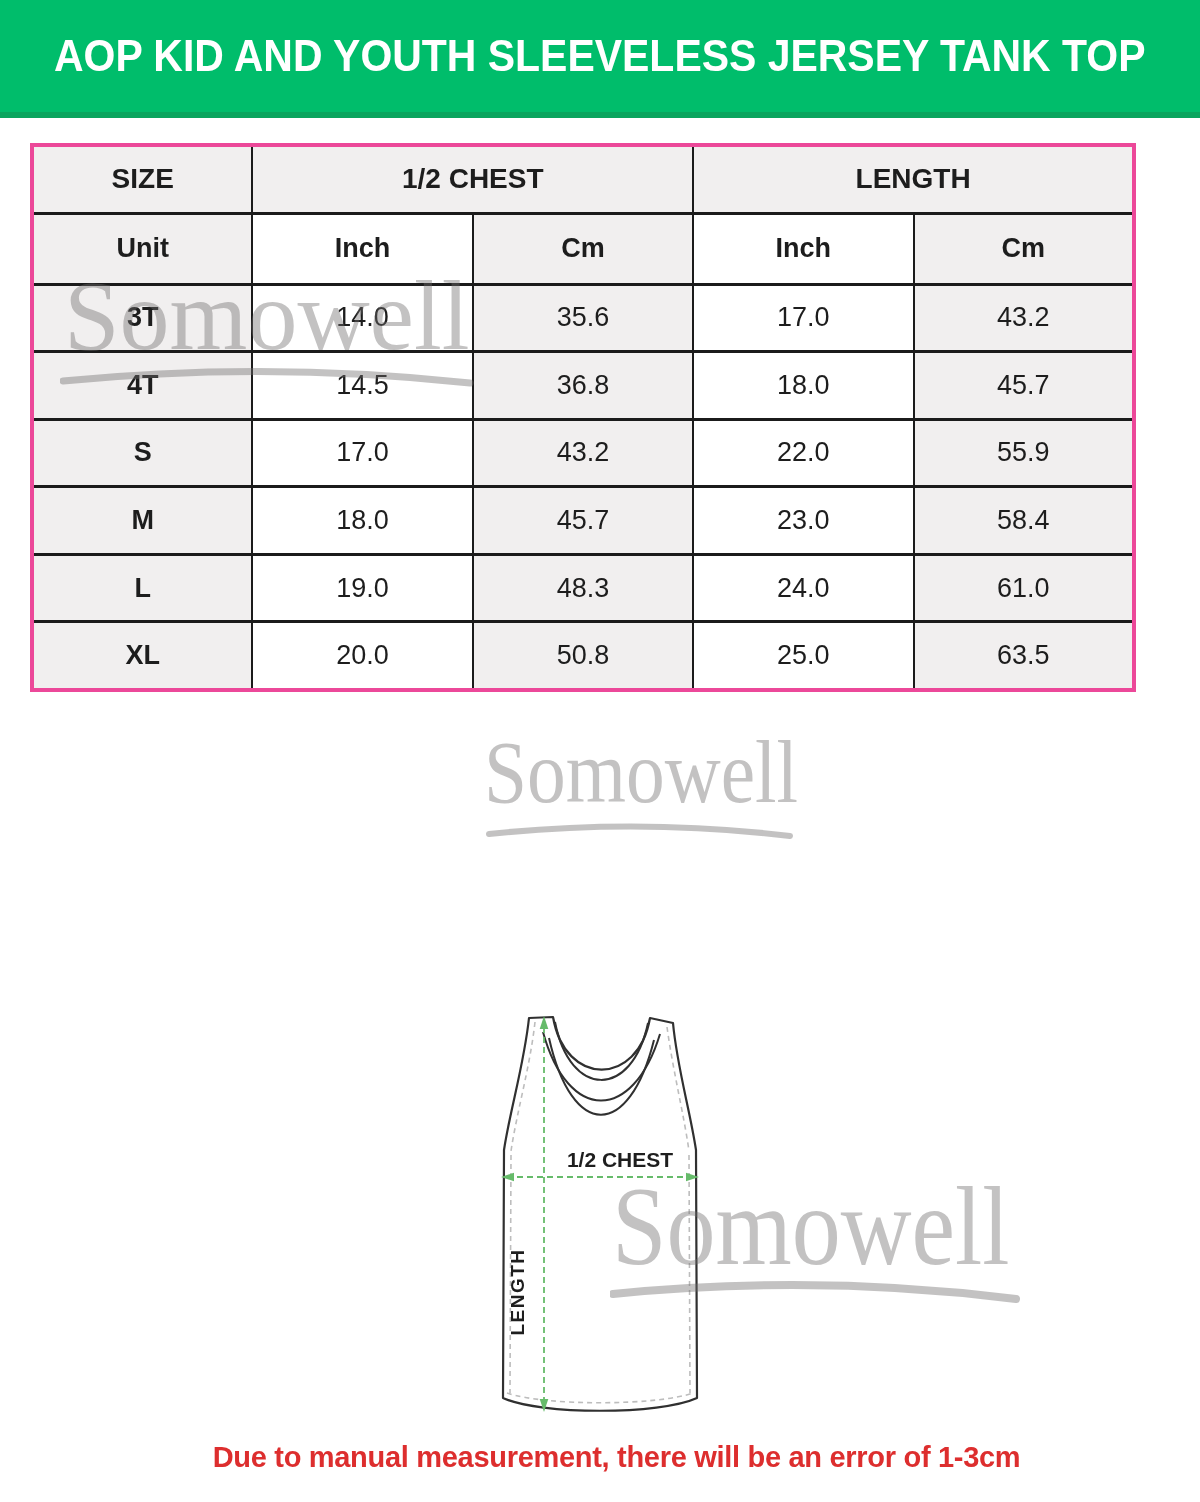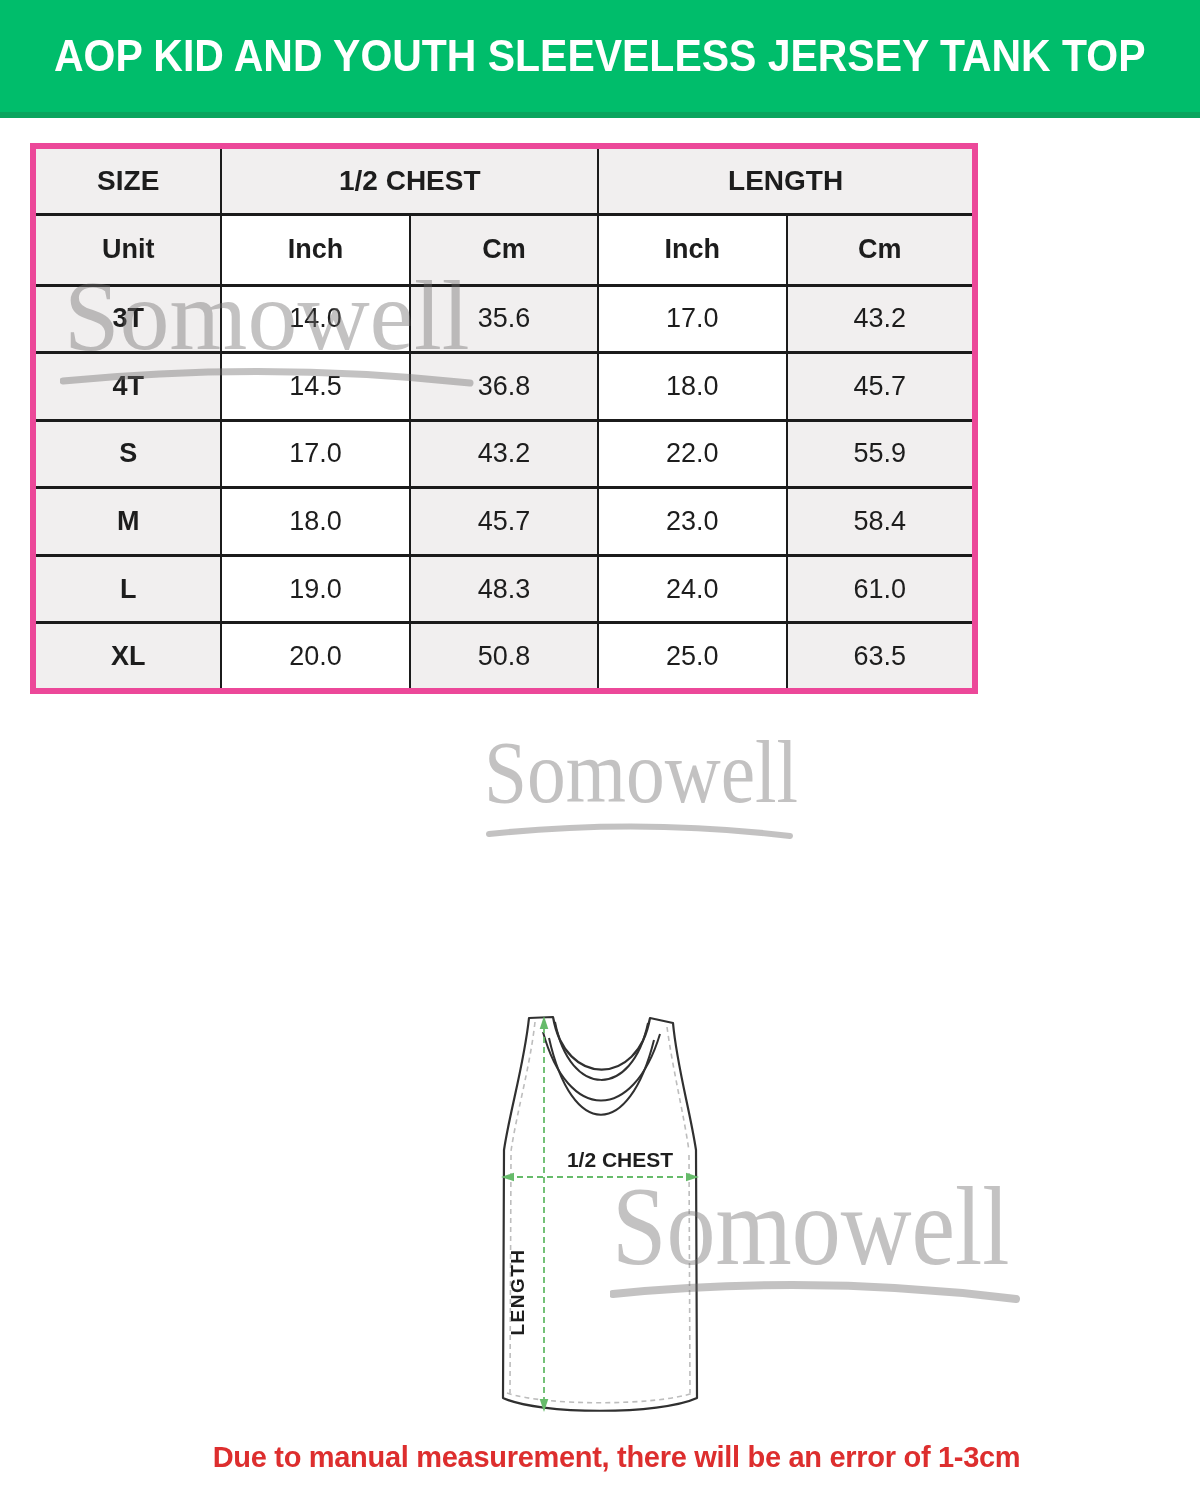--- a/index.html
+++ b/index.html
@@ -18,24 +18,24 @@
     border-bottom:6px solid #0aa55e;
     display:flex; align-items:center; 
   }
   .banner h1 {
     color:#ffffff; font-size:45px; font-weight:bold; white-space:nowrap;
     letter-spacing:0; transform:scaleX(0.91);
   }
 
   
   table.size-table {
-    position:absolute; left:30px; top:143px; width:948px;
+    position:absolute; left:30px; top:143px; width:1106px;
     border-collapse:collapse; table-layout:fixed;
     text-align:center; color:#1d1d1d;
-    border:6px solid #ec4899;
+    border:4px solid #ec4899;
   }
   .size-table th, .size-table td {
     border:2px solid #1b1b1b;
     border-top-width:3px; border-bottom-width:3px;
     padding:0; vertical-align:middle;
   }
   .shade { background:#f1efef; }
   .plain { background:#ffffff; }
   tr.group-row  { height:68px; }
   tr.unit-row   { height:71px; }

